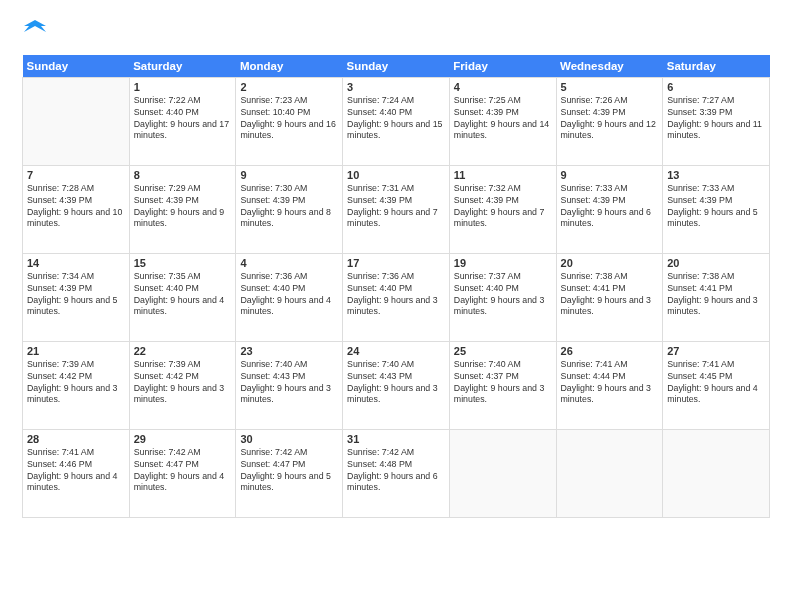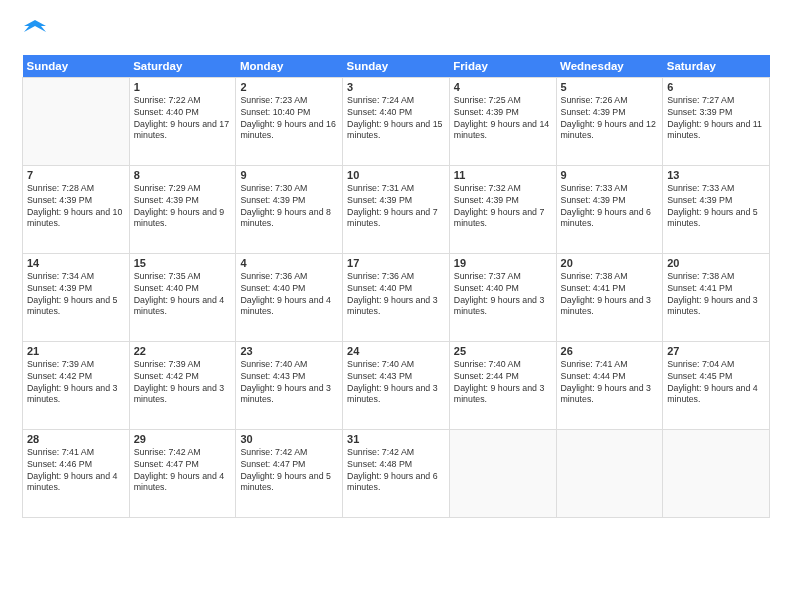--- a/index.html
+++ b/index.html
@@ -291,34 +291,34 @@
           <td>
             <div class="day-number">24</div>
             <div class="day-info">Sunrise: 7:40 AM
 Sunset: 4:43 PM
 Daylight: 9 hours
 and 3 minutes.</div>
           </td>
           <td>
             <div class="day-number">25</div>
             <div class="day-info">Sunrise: 7:40 AM
-Sunset: 2:44 PM
+Sunset: 4:37 PM
 Daylight: 9 hours
 and 3 minutes.</div>
           </td>
           <td>
             <div class="day-number">26</div>
             <div class="day-info">Sunrise: 7:41 AM
 Sunset: 4:44 PM
 Daylight: 9 hours
 and 3 minutes.</div>
           </td>
           <td>
             <div class="day-number">27</div>
-            <div class="day-info">Sunrise: 7:04 AM
+            <div class="day-info">Sunrise: 7:41 AM
 Sunset: 4:45 PM
 Daylight: 9 hours
 and 4 minutes.</div>
           </td>
         </tr>
         <tr>
           <td>
             <div class="day-number">28</div>
             <div class="day-info">Sunrise: 7:41 AM
 Sunset: 4:46 PM

